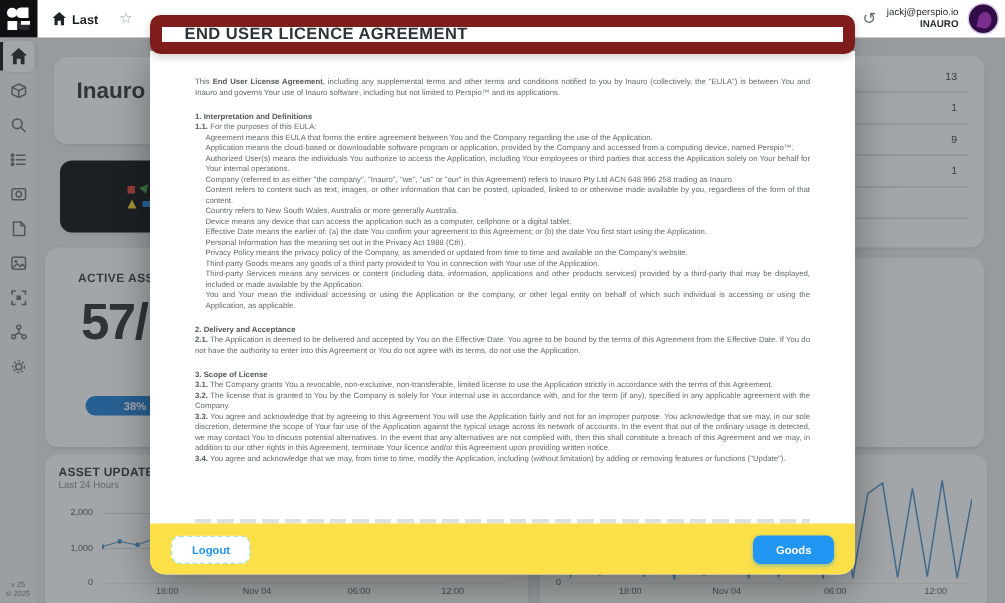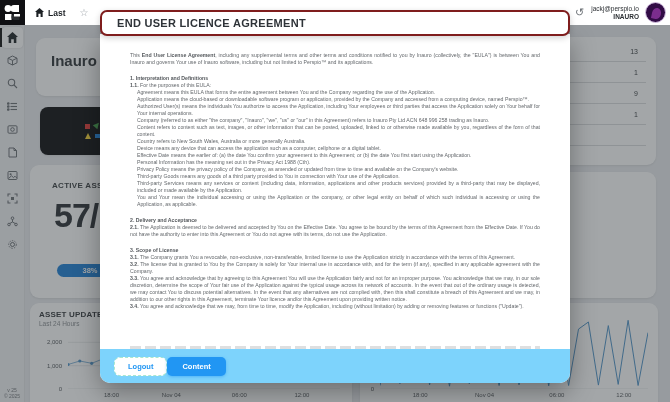--- a/index.html
+++ b/index.html
@@ -65,31 +65,31 @@
   .plot svg { width:100%; height:100%; display:block; }
   .yticks { position:absolute; left:-34px; top:0; bottom:0; width:30px; }
   .yticks div { position:absolute; right:2px; font-size:6px; color:#55595d; }
   .xticks { position:absolute; left:0; right:0; bottom:-11px; height:8px; }
   .xticks div { position:absolute; transform:translateX(-50%); font-size:6px; color:#55595d; white-space:nowrap; }
 
   .dim { position:absolute; inset:0; background:rgba(52,57,63,0.45); z-index:20; }
 
   
   .modal { position:absolute; left:100px; top:10px; width:470px; height:373px; z-index:100; }
-  .modal-header { position:absolute; top:0; left:0; right:0; height:26px; background:#fff; border:2px solid #7f1d1d; border-radius:7px; display:flex; align-items:center; padding:0 15px; z-index:3; box-shadow:0 2px 6px rgba(0,0,0,.18); }
+  .modal-header { position:absolute; top:0; left:0; right:0; height:26px; background:#fff; border:8px solid #7f1d1d; border-radius:7px; display:flex; align-items:center; padding:0 15px; z-index:3; box-shadow:0 2px 6px rgba(0,0,0,.18); }
   .modal-title { font-size:11px; font-weight:bold; letter-spacing:.3px; color:#2e3338; }
   .modal-sheet { position:absolute; top:24px; left:0; right:0; bottom:0; background:#fff; border-radius:0 0 10px 10px; box-shadow:0 8px 26px rgba(0,0,0,.35); overflow:hidden; }
   .eula { position:absolute; top:10px; left:0; right:0; bottom:38px; padding:4px 30px 0; overflow:hidden; font-size:5.2px; line-height:7px; color:#64686c; }
   .eula p { text-align:justify; }
   .eula strong { color:#54585c; }
   .eula .intro { margin:4px 0 9px; }
   .eula .heading { font-weight:bold; color:#4a4e52; margin-top:9px; }
   .eula .def { padding-left:7px; }
   .clipped-text-line { position:absolute; bottom:34px; left:30px; right:30px; height:3px; background:repeating-linear-gradient(90deg,#c3c5c7 0 11px, #fff 11px 15px); opacity:.55; }
-  .modal-footer { position:absolute; bottom:0; left:0; right:0; height:34px; background:#7dd3fc; display:flex; align-items:center; padding:0 14px; }
+  .modal-footer { position:absolute; bottom:0; left:0; right:0; height:34px; background:#fde047; display:flex; align-items:center; justify-content:space-between; padding:0 14px; }
   .btn-logout { background:#fff; border:1.5px dashed #a9e8cd; border-radius:6px; color:#2196f3; font-size:7.5px; font-weight:bold; padding:4px 13px; font-family:"Liberation Sans",sans-serif; cursor:pointer; }
   .btn-accept { background:#2196f3; border:none; border-radius:5px; color:#fff; font-size:7.5px; font-weight:bold; padding:5px 15px; font-family:"Liberation Sans",sans-serif; box-shadow:0 1px 3px rgba(33,150,243,.5); cursor:pointer; }
 </style>
 </head>
 <body>
 
 <div class="stage">
 
   <div class="topbar">
     <div class="logo">
@@ -330,18 +330,18 @@
           <p class="clause"><strong>2.1.</strong> The Application is deemed to be delivered and accepted by You on the Effective Date. You agree to be bound by the terms of this Agreement from the Effective Date. If You do not have the authority to enter into this Agreement or You do not agree with its terms, do not use the Application.</p>
           <p class="heading"><strong>3. Scope of License</strong></p>
           <p class="clause"><strong>3.1.</strong> The Company grants You a revocable, non-exclusive, non-transferable, limited license to use the Application strictly in accordance with the terms of this Agreement.</p>
           <p class="clause"><strong>3.2.</strong> The license that is granted to You by the Company is solely for Your internal use in accordance with, and for the term (if any), specified in any applicable agreement with the Company.</p>
           <p class="clause"><strong>3.3.</strong> You agree and acknowledge that by agreeing to this Agreement You will use the Application fairly and not for an improper purpose. You acknowledge that we may, in our sole discretion, determine the scope of Your fair use of the Application against the typical usage across its network of accounts. In the event that out of the ordinary usage is detected, we may contact You to discuss potential alternatives. In the event that any alternatives are not complied with, then this shall constitute a breach of this Agreement and we may, in addition to our other rights in this Agreement, terminate Your licence and/or this Agreement upon providing written notice.</p>
           <p class="clause"><strong>3.4.</strong> You agree and acknowledge that we may, from time to time, modify the Application, including (without limitation) by adding or removing features or functions ("Update").</p>
         </div>
       <div class="clipped-text-line"></div>
       <div class="modal-footer">
         <button class="btn-logout">Logout</button>
-        <button class="btn-accept">Content</button>
+        <button class="btn-accept">Goods</button>
       </div>
     </div>
   </div>
 
 </div>
 
 </body></html>

